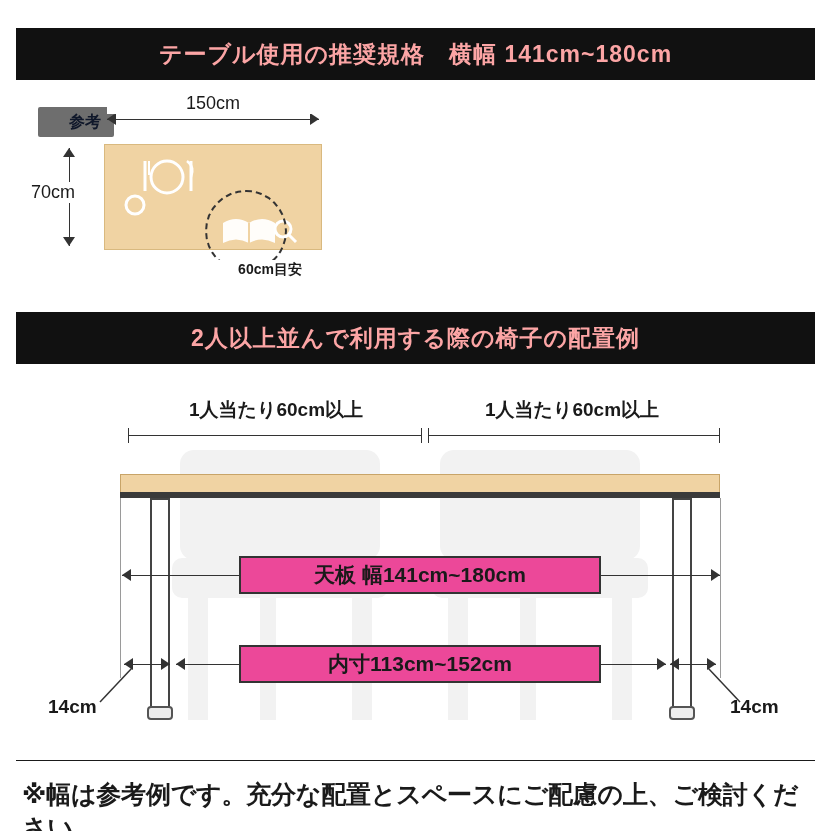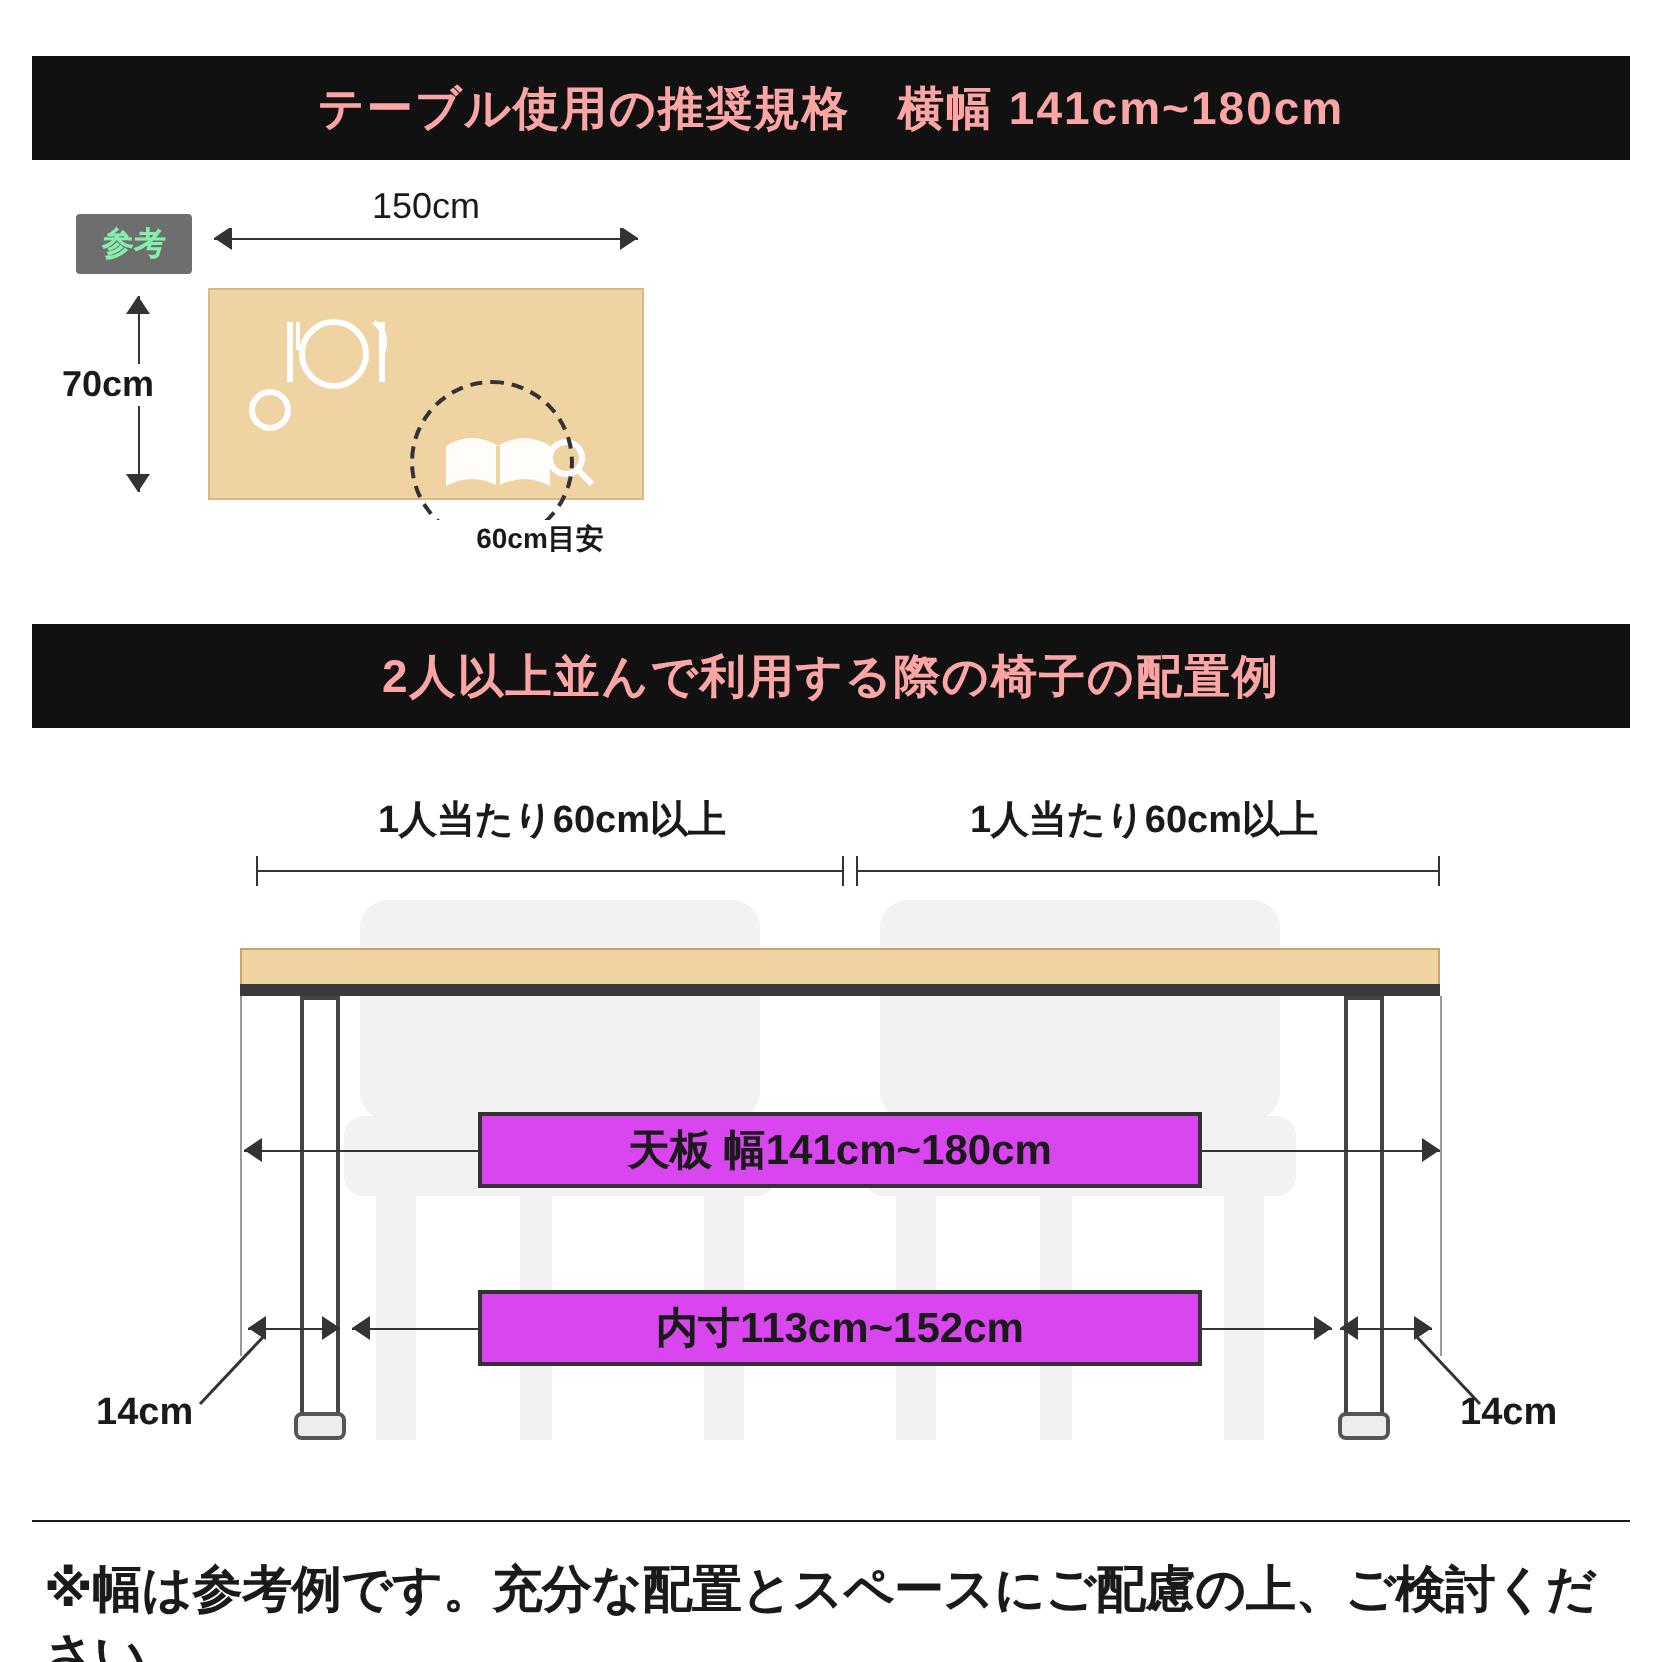--- a/index.html
+++ b/index.html
@@ -39,27 +39,28 @@
   #band-mid { top: 312px; height: 52px; }
 
   
   .ref-badge {
     position: absolute;
     left: 38px;
     top: 107px;
     width: 58px;
     height: 30px;
     background: #6e6e6e;
-    color: #86efac;
+    color: #0f172a;
     font-size: 16px;
     font-weight: 700;
     display: flex;
     align-items: center;
     justify-content: center;
     border-radius: 2px;
+    padding-left: 18px;
   }
 
   .table-top {
     position: absolute;
     left: 104px;
     top: 144px;
     width: 218px;
     height: 106px;
     background: #f0d3a3;
     border: 1px solid #d9b97f;
@@ -121,21 +122,21 @@
   }
   .dim-v .cap-t { top: 0; border-bottom: 9px solid #333; }
   .dim-v .cap-b { bottom: 0; border-top: 9px solid #333; }
 
   #dim70 { left: 62px; top: 148px; height: 98px; }
   #dim70-label {
     position: absolute;
     left: 31px;
     top: 182px;
     font-size: 18px;
-    font-weight: 700;
+    font-weight: 400;
     background: #fff;
   }
 
   #circle-60 {
     position: absolute;
     left: 205px;
     top: 190px;
     width: 82px;
     height: 82px;
     border: 2px dashed #333;
@@ -229,21 +230,21 @@
     box-sizing: border-box;
   }
   #leg-l { left: 150px; }
   #leg-r { left: 672px; }
   #foot-l { left: 147px; }
   #foot-r { left: 669px; }
 
   
   .dim-box {
     position: absolute;
-    background: #d946ef;
+    background: #ec4899;
     border: 2px solid #333;
     display: flex;
     align-items: center;
     justify-content: center;
     font-size: 21px;
     font-weight: 700;
     box-sizing: border-box;
   }
   #box-top { left: 239px; top: 556px; width: 362px; height: 38px; }
   #box-in  { left: 239px; top: 645px; width: 362px; height: 38px; }

